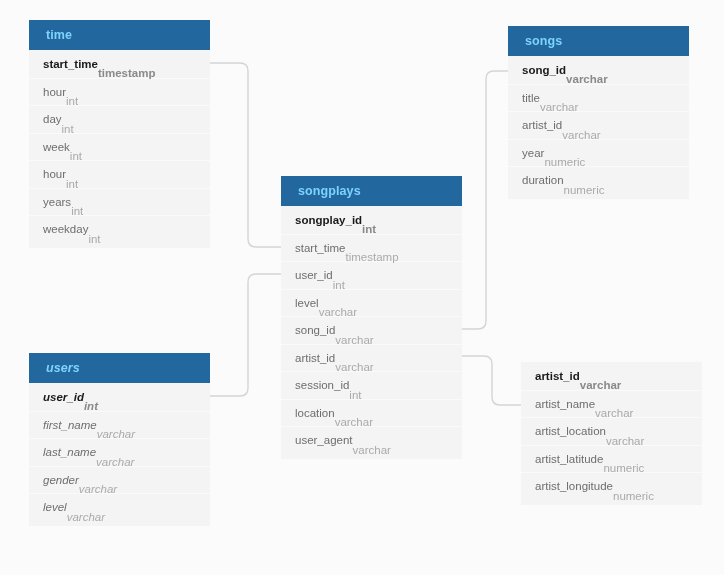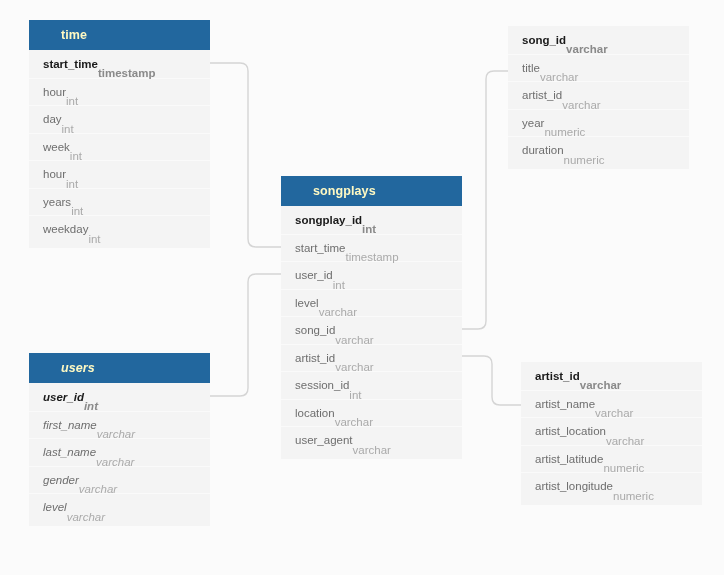--- a/index.html
+++ b/index.html
@@ -28,26 +28,26 @@
   }
   .entity {
     position: absolute;
     width: 181px;
     background: #f4f4f4;
     box-sizing: border-box;
   }
   .entity-header {
     height: 30px;
     background: #22679e;
-    color: #fef9c3;
+    color: #7dd3fc;
     font-size: 12.5px;
     font-weight: bold;
     display: flex;
     align-items: center;
-    padding-left: 32px;
+    padding-left: 17px;
     box-sizing: border-box;
     letter-spacing: 0.1px;
   }
   .entity-body {
     padding-bottom: 5px;
   }
   .field-row {
     height: 27.5px;
     display: flex;
     align-items: center;
@@ -129,20 +129,23 @@
         <span class="field-type">int</span>
       </div>
       <div class="field-row">
         <span class="field-name">weekday</span>
         <span class="field-type">int</span>
       </div>
     </div>
   </div>
 
   <div class="entity" id="tbl-songs">
+    <div class="entity-header">
+      <span>songs</span>
+    </div>
     <div class="entity-body">
       <div class="field-row pk">
         <span class="field-name">song_id</span>
         <span class="field-type">varchar</span>
       </div>
       <div class="field-row">
         <span class="field-name">title</span>
         <span class="field-type">varchar</span>
       </div>
       <div class="field-row">

